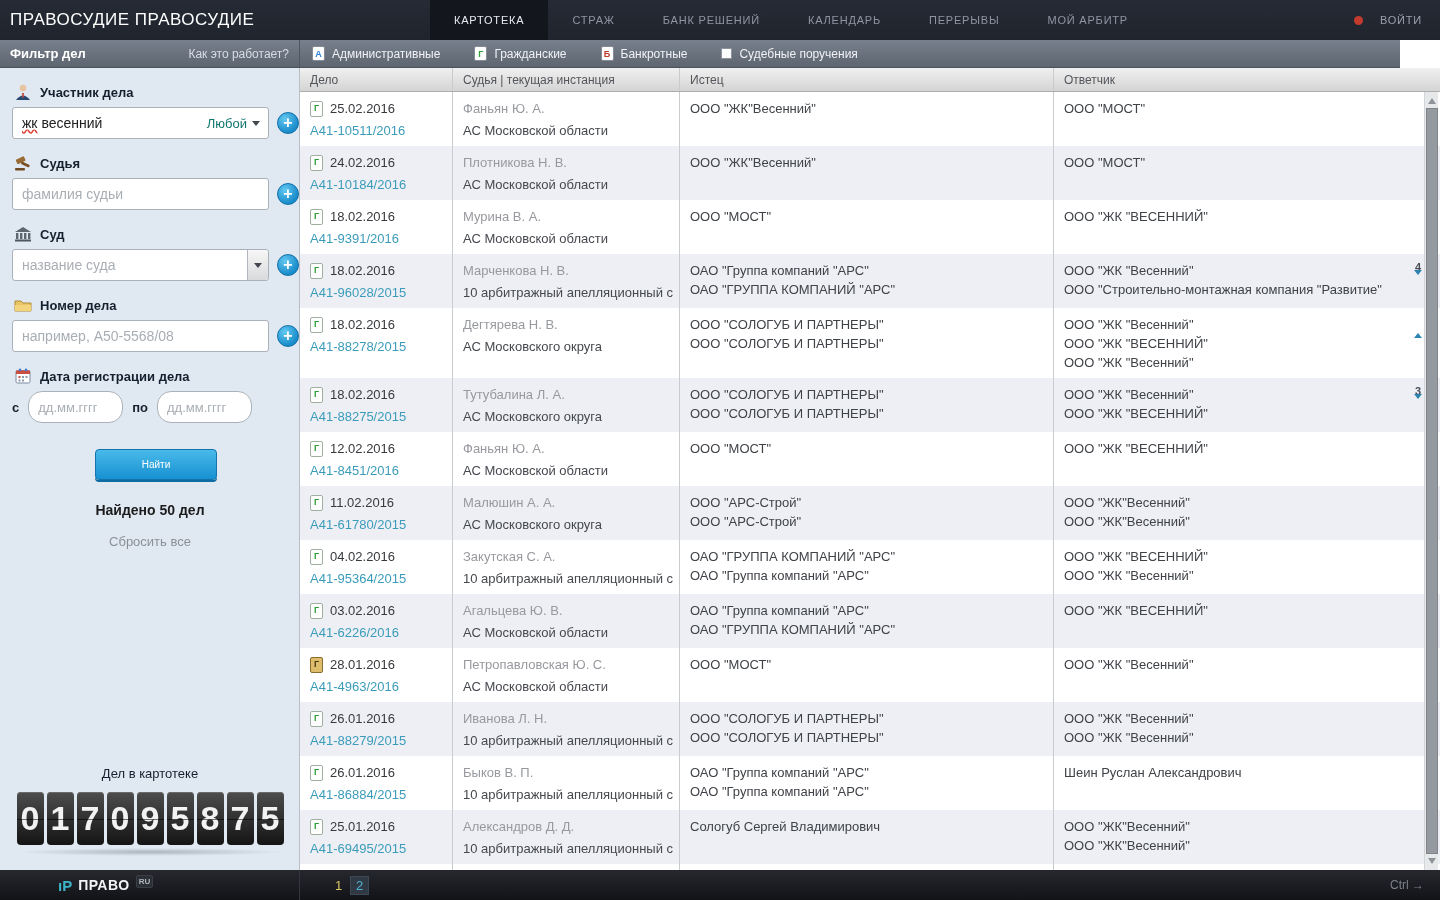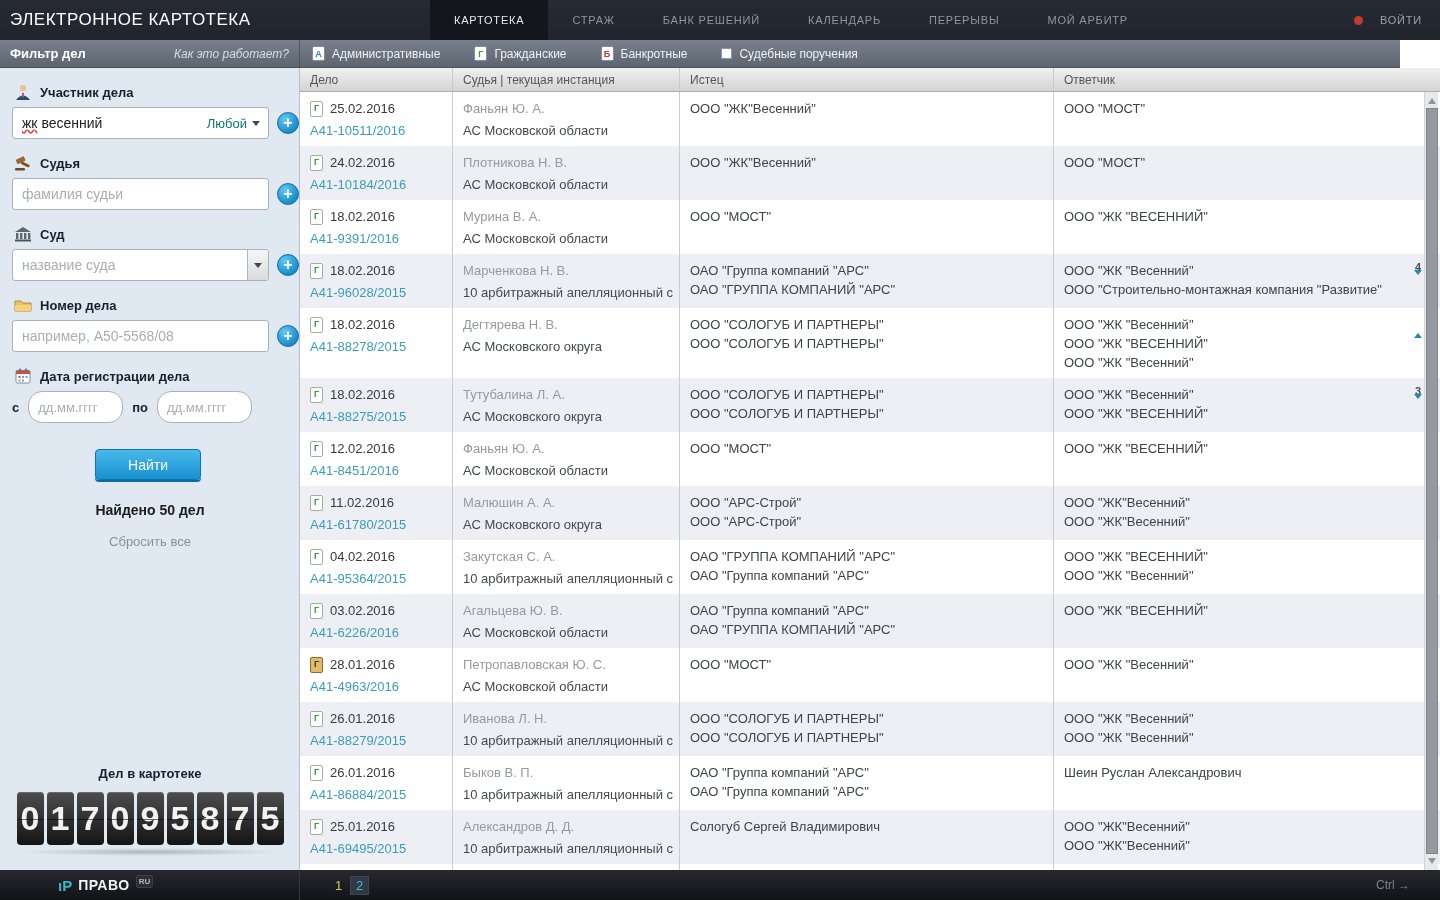--- a/index.html
+++ b/index.html
@@ -14,21 +14,21 @@
   .navitem { color:#8e95a3; font-size:11px; letter-spacing:.8px; display:flex; align-items:center; justify-content:center; padding:0 24px; cursor:pointer; }
   .navitem.active { background:#14161d; color:#e8eaee; }
   .login { margin-left:auto; display:flex; align-items:center; gap:17px; padding-right:18px; color:#9aa0ad; font-size:11px; letter-spacing:.8px; cursor:pointer; }
   .reddot { width:9px; height:9px; border-radius:50%; background:#c23b2e; }
 
   
   .filterbar { position:absolute; left:0; top:40px; width:1400px; height:28px;
     background:linear-gradient(#78808d,#5d6570); display:flex; align-items:center; border-bottom:1px solid #4a525c; }
   .fb-left { width:300px; display:flex; align-items:center; justify-content:space-between; padding:0 10px; border-right:1px solid #4e565f; height:100%; }
   .fb-title { color:#fff; font-weight:bold; font-size:13px; }
-  .fb-help { color:#d7dde4; font-size:12px; cursor:pointer;font-style:italic; }
+  .fb-help { color:#d7dde4; font-size:12px; cursor:pointer; }
   .fb-tabs { display:flex; align-items:center; gap:34px; padding-left:12px; }
   .fb-tab { display:flex; align-items:center; gap:7px; color:#f0f2f5; font-size:12px; cursor:pointer; }
   .docicon { width:13px; height:15px; background:#fff; border:1px solid #858c95; border-radius:2px;
     font-size:9px; font-weight:bold; display:flex; align-items:center; justify-content:center; }
   .fb-check { width:11px; height:11px; background:#fdfdfd; border:1px solid #8d949d; }
 
   
   .sidebar { position:absolute; left:0; top:68px; width:300px; height:802px;
     background:#e0e9f2; border-right:1px solid #b7bfc7; padding:12px 0 0 12px; }
   .f-label { display:flex; align-items:center; gap:8px; font-size:13px; font-weight:bold; color:#15202f; margin:4px 0 7px 2px; }
@@ -42,27 +42,27 @@
   .caret-dn { width:0; height:0; border-left:4px solid transparent; border-right:4px solid transparent; border-top:5px solid #42474d; }
   .selbtn { position:absolute; right:0; top:0; width:21px; height:30px; border-left:1px solid #b0b6bc;
     background:linear-gradient(#f7f7f7,#d9dadc); display:flex; align-items:center; justify-content:center; border-radius:0 3px 3px 0; }
   .plus { width:22px; height:22px; border-radius:50%; flex:0 0 22px;
     background:radial-gradient(circle at 35% 30%, #62c9f2, #1a8ccb 70%); border:1px solid #0f6ea8;
     color:#fff; font-size:16px; font-weight:bold; line-height:20px; text-align:center; cursor:pointer; }
   .dates { display:flex; align-items:center; gap:9px; margin-bottom:26px; }
   .dates .dl { font-size:13px; font-weight:bold; color:#15202f; }
   .dinp { width:95px; height:32px; background:#fff; border:1px solid #aab1b8; border-radius:14px;
     color:#a9aeb4; font-size:13px; display:flex; align-items:center; padding-left:9px; }
-  .findbtn { display:block; margin:0 auto 0 83px; width:106px; height:31px; border:1px solid #1374ab; border-radius:4px;
-    background:linear-gradient(#49b9ea,#1791d1); box-shadow:0 2px 0 #0e6ca2; color:#fff; font-size:14px; cursor:pointer;
+  .findbtn { display:block; margin:0 auto 0 83px; width:122px; height:31px; border:1px solid #1374ab; border-radius:4px;
+    background:linear-gradient(#49b9ea,#1791d1); box-shadow:0 2px 0 #0e6ca2; color:#fff; font-size:10px; cursor:pointer;
     font-family:"Liberation Sans",sans-serif; }
   .found { text-align:center; width:276px; font-size:14px; font-weight:bold; color:#1c1c1c; margin-top:22px; }
   .resetall { text-align:center; width:276px; font-size:13px; color:#8b9096; margin-top:16px; cursor:pointer; }
   .counterblock { position:absolute; left:0; bottom:14px; width:300px; }
-  .counterlabel { text-align:center; font-size:13px; font-weight:bold; color:#15202f; margin-bottom:11px; }
+  .counterlabel { text-align:center; font-size:13px; font-weight:normal; color:#15202f; margin-bottom:11px; }
   .digits { display:flex; justify-content:center; gap:3px; }
   .digit { width:27px; height:53px; border-radius:4px; background:linear-gradient(#4d4d4d,#141414);
     color:#f2f2f2; font-size:34px; font-weight:bold; display:flex; align-items:center; justify-content:center;
     box-shadow:inset 0 1px 0 #6a6a6a; position:relative; }
   .digit:after { content:""; position:absolute; left:0; top:50%; width:100%; height:1px; background:rgba(0,0,0,.55); }
   .refl { width:268px; height:8px; margin:3px auto 0; background:radial-gradient(ellipse at center, rgba(120,130,140,.5), transparent 70%); }
 
   
   .tablewrap { position:absolute; left:300px; top:68px; width:1140px; height:802px; background:#fff; }
   .thead { display:flex; height:24px; background:linear-gradient(#f0f0f0,#d4d4d4); border-bottom:1px solid #adadad; }
@@ -102,29 +102,29 @@
   .footer { position:absolute; left:0; top:870px; width:1440px; height:30px;
     background:linear-gradient(#26282e,#121317); display:flex; align-items:center; }
   .logo { width:300px; height:100%; display:flex; align-items:center; gap:6px; padding-left:58px; border-right:1px solid #33363d; }
   .logo-mark { color:#3db3c9; font-size:15px; font-weight:bold; line-height:1; }
   .logo-text { color:#f2f3f5; font-size:14px; font-weight:bold; letter-spacing:.5px; }
   .logo-sup { color:#aeb4bc; font-size:8px; font-weight:bold; background:#2b2e35; border:1px solid #3a3e46; padding:1px 2px; border-radius:2px; position:relative; top:-4px; }
   .pages { display:flex; align-items:center; gap:8px; padding-left:35px; }
   .page1 { color:#d9c462; font-size:13px; cursor:pointer; }
   .page2 { width:19px; height:19px; background:#303843; border:1px solid #3e4854; color:#4fb3d4; font-size:13px;
     display:flex; align-items:center; justify-content:center; cursor:pointer; }
-  .ctrlhint { margin-left:auto; padding-right:30px; color:#7d828a; font-size:12px; }
+  .ctrlhint { margin-left:auto; padding-right:16px; color:#7d828a; font-size:12px; }
 
   svg { display:block; }
 </style>
 </head>
 <body>
 
 <div class="topnav">
-  <div class="brand">ЭЛЕКТРОННОЕ КАРТОТЕКА</div>
+  <div class="brand">ПРАВОСУДИЕ ПРАВОСУДИЕ</div>
   <div class="navitems" id="navitems">
       <div class="navitem active">КАРТОТЕКА</div>
       <div class="navitem">СТРАЖ</div>
       <div class="navitem">БАНК РЕШЕНИЙ</div>
       <div class="navitem">КАЛЕНДАРЬ</div>
       <div class="navitem">ПЕРЕРЫВЫ</div>
       <div class="navitem">МОЙ АРБИТР</div>
     </div>
   <div class="login">
     <span class="reddot"></span>

